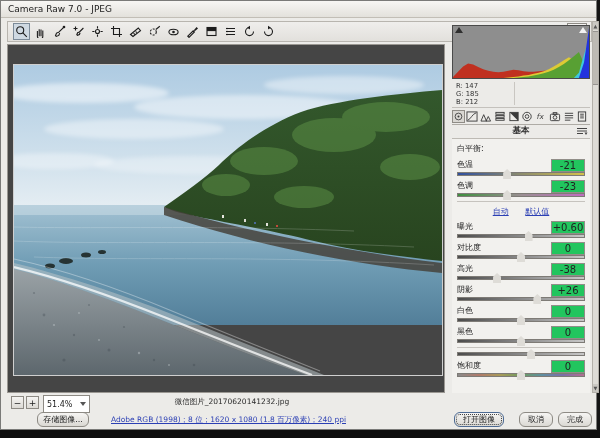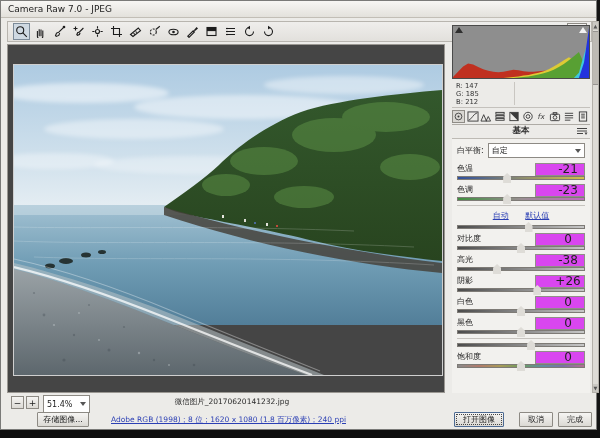--- a/index.html
+++ b/index.html
@@ -34,55 +34,55 @@
   
   .zoomrow{position:absolute;left:6px;top:394px;width:438px;height:16px;font-size:8px;}
   .zbtn{position:absolute;top:1px;width:13px;height:13px;border:1px solid #8d8a84;
         background:linear-gradient(#f5f4f2,#dcdad5);text-align:center;line-height:12px;font-size:9px;box-sizing:border-box;}
   .zsel{position:absolute;left:36px;top:0;width:47px;height:14px;border:1px solid #8d8a84;background:#fff;
         font-size:8px;line-height:13px;padding:8px 3px;box-sizing:border-box;display:flex;justify-content:space-between;align-items:center;}
   .filename{position:absolute;left:90px;top:2px;width:270px;text-align:center;color:#2a2a2a;font-size:7.5px;}
   
   .footrow{position:absolute;left:0;top:411px;width:597px;height:17px;font-size:8px;}
   .btn{position:absolute;height:15px;border:1px solid #8d8a84;background:linear-gradient(#f6f5f3,#dbd9d4);
-       font-size:8px;text-align:center;line-height:14px;box-sizing:border-box;border-radius:1px;}
+       font-size:8px;text-align:center;line-height:14px;box-sizing:border-box;border-radius:6px;}
   .btn.focus{outline:1px dotted #444;outline-offset:-3px;border-color:#4d6a92;}
   .wflink{position:absolute;left:110px;top:3px;width:380px;text-align:left;color:#2b3fb4;
           text-decoration:underline;font-size:7.5px;}
   
   .rpanel{position:absolute;left:449px;top:20px;width:141px;height:372px;}
   .hist{position:absolute;left:2px;top:4px;width:138px;height:54px;background:#8e8e8e;
         border:1px solid #4a4a4a;box-sizing:border-box;}
   .hist svg{display:block;width:136px;height:52px;}
   .clip{position:absolute;width:0;height:0;border-left:4px solid transparent;border-right:4px solid transparent;top:1px;}
   .clip.l{left:2px;border-bottom:6px solid #2f2f2f;}
   .clip.r{right:2px;border-bottom:6px solid #f2f2f2;}
   .rgbbox{position:absolute;left:2px;top:60px;width:138px;height:26px;border-bottom:1px solid #c4c1bc;
           font-size:6.8px;color:#333;}
   .rgbbox .col{position:absolute;left:4px;top:1px;line-height:8px;}
   .rgbbox .vline{position:absolute;left:62px;top:1px;width:1px;height:23px;background:#c9c6c1;}
   .tabs{position:absolute;left:2px;top:88px;width:138px;height:15px;border-bottom:1px solid #aeaba5;
         display:flex;align-items:center;}
-  .tab{width:13px;height:13px;margin:0 0.4px;display:inline-flex;align-items:center;justify-content:center;}
+  .tab{width:13px;height:13px;margin:0 0.4px;display:inline-flex;align-items:center;}
   .tab svg{width:12px;height:11px;stroke:#3a3a3a;fill:none;stroke-width:1;}
   .tab.active{background:#d9d7d2;border:1px solid #8f8c86;box-sizing:border-box;}
   .phead{position:absolute;left:2px;top:104px;width:138px;height:13px;text-align:center;
          font-size:8.5px;font-weight:bold;color:#2a2a2a;border-bottom:1px solid #bdbab4;}
   .flyout{position:absolute;right:2px;top:2px;width:12px;height:9px;}
   .flyout svg{width:12px;height:9px;stroke:#444;fill:none;stroke-width:1;}
   .pcontent{position:absolute;left:2px;top:118px;width:138px;height:254px;background:#f2f1ee;
             font-size:8px;box-sizing:border-box;padding:4px 5px 0 5px;}
   .wbrow{display:flex;align-items:center;gap:4px;margin-bottom:5px;}
   .wbsel{flex:1;height:13px;border:1px solid #8d8a84;background:#fff;display:flex;align-items:center;
          justify-content:space-between;padding:0 3px;font-size:8px;}
   .caret{width:0;height:0;border-left:3px solid transparent;border-right:3px solid transparent;border-top:4px solid #555;}
   .srow{margin-bottom:4px;}
   .slabline{display:flex;justify-content:space-between;align-items:flex-start;height:12px;}
-  .sval{width:32px;height:11px;border:1px solid #918e88;background:#d946ef;font-size:12px;
-        text-align:center;line-height:11px;padding-left:16px;}
+  .sval{width:32px;height:11px;border:1px solid #918e88;background:#22c55e;font-size:10px;
+        text-align:center;line-height:11px;}
   .strack{position:relative;height:4px;margin-top:1px;border:1px solid #7e7b76;box-sizing:border-box;
           background:linear-gradient(90deg,#4c4c4c,#c7c7c7);}
   .strack.temp{background:linear-gradient(90deg,#30509e,#8d8d6e,#d3c14a);}
   .strack.tint{background:linear-gradient(90deg,#3f8f3f,#9a8f92,#c06cc0);}
   .strack.vib{background:linear-gradient(90deg,#8f8f8f,#a08878,#c46a6e,#d0507a);}
   .strack.sat{background:linear-gradient(90deg,#8a8a8a,#b07a6a,#a89a58,#6f9a5f,#5f8fa0,#7c6fa8,#b46f92);}
   .sthumb{position:absolute;top:-4px;width:8px;height:10px;background:#dedcd7;
           clip-path:polygon(50% 0,100% 38%,100% 100%,0 100%,0 38%);
           filter:drop-shadow(0 0 0.6px #333);}
   .divider{border:none;border-top:1px solid #c6c3be;margin:3px 0 4px 0;}
@@ -404,24 +404,20 @@
         <span class="flyout">
           <svg viewBox="0 0 12 9">
               <path d="M1 1.5 h10 M1 4 h10 M1 6.5 h6"></path>
               <path d="M8.5 5.5 l3 0 -1.5 2.5 Z" fill="#444" stroke="none"></path>
             </svg></span>
       </div>
 
       <div class="pcontent">
         <div class="wbrow">
           <span>白平衡:</span>
-          <span class="wbsel">
-            <span>自定</span>
-            <span class="caret"></span>
-          </span>
         </div>
 
         <div class="srow">
           <div class="slabline">
               <span>色温</span>
               <span class="sval">-21</span>
             </div>
           <div class="strack temp">
               <div class="sthumb" style="left: calc(39% - 4px);"></div>
             </div>
@@ -436,20 +432,24 @@
             </div>
         </div>
 
         <hr class="divider">
         <div class="linksrow">
           <span class="plink">自动</span>
           <span class="plink">默认值</span>
         </div>
 
         <div class="srow">
+          <div class="slabline">
+              <span>曝光</span>
+              <span class="sval">+0.60</span>
+            </div>
           <div class="strack">
               <div class="sthumb" style="left: calc(56% - 4px);"></div>
             </div>
         </div>
         <div class="srow">
           <div class="slabline">
               <span>对比度</span>
               <span class="sval">0</span>
             </div>
           <div class="strack">

